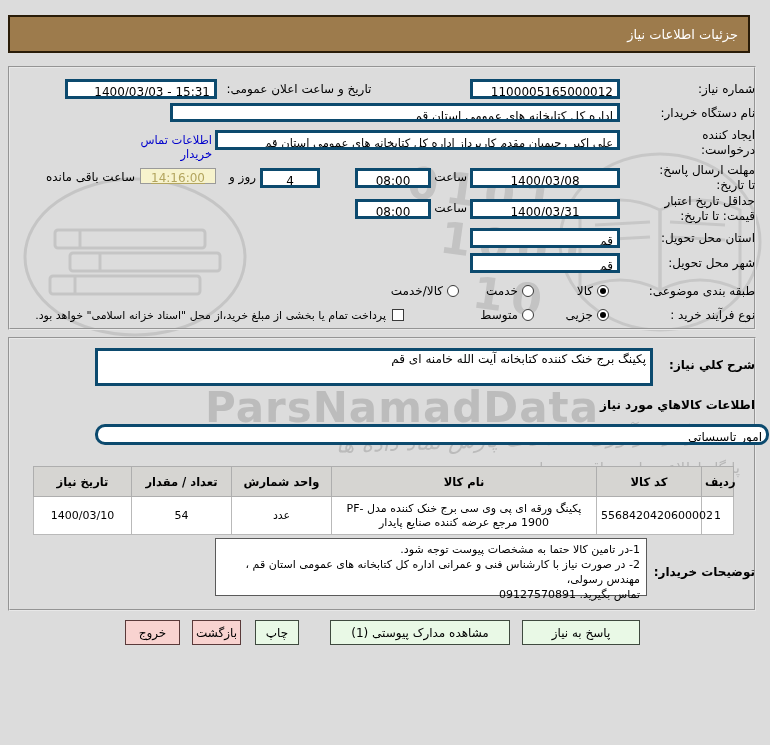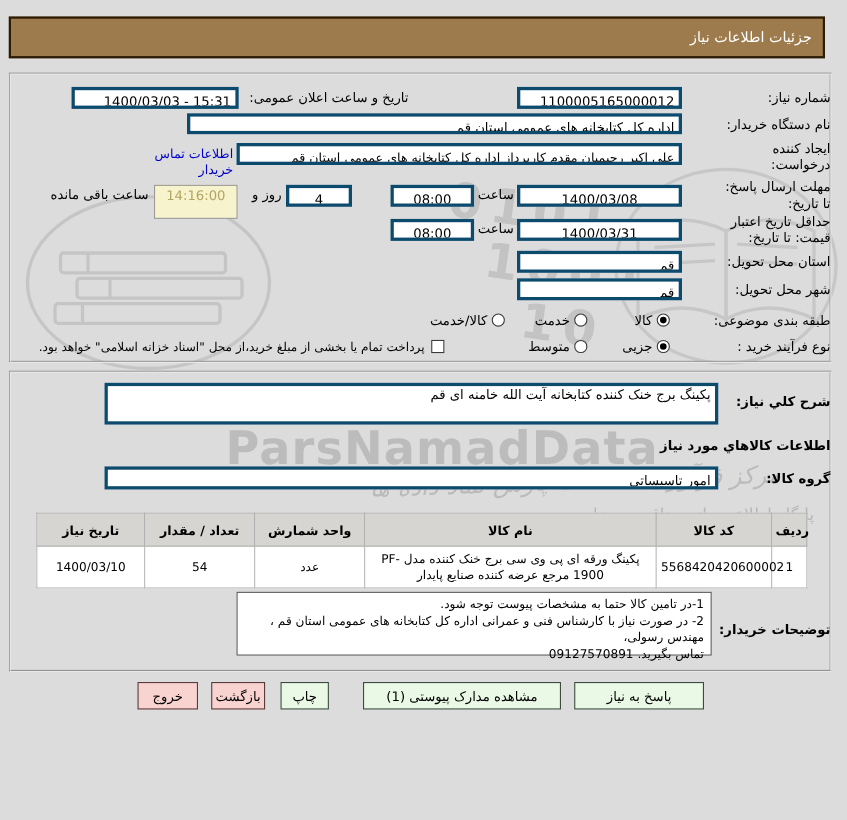--- a/index.html
+++ b/index.html
@@ -143,21 +143,21 @@
 
 <div class="abs lbl" style="right:15px;top:163px;width:130px;">
   <span>مهلت ارسال پاسخ:</span><br>
   <span>تا تاریخ:</span>
 </div>
 <div class="abs inp center" style="left:470px;top:168px;width:150px;height:20px;">1400/03/08</div>
 <div class="abs lbl" style="left:437px;top:170px;width:30px;">ساعت</div>
 <div class="abs inp center" style="left:355px;top:168px;width:76px;height:20px;">08:00</div>
 <div class="abs inp center" style="left:260px;top:168px;width:60px;height:20px;">4</div>
 <div class="abs lbl" style="left:222px;top:170px;width:34px;">روز و</div>
-<div class="abs timer" style="left:140px;top:168px;width:76px;height:31px;">14:16:00</div>
+<div class="abs timer" style="left:140px;top:168px;width:76px;height:16px;text-decoration:underline;">14:16:00</div>
 <div class="abs lbl" style="left:25px;top:170px;width:110px;">ساعت باقی مانده</div>
 
 <div class="abs lbl" style="right:15px;top:194px;width:130px;">
   <span>حداقل تاریخ اعتبار</span><br>
   <span>قیمت: تا تاریخ:</span>
 </div>
 <div class="abs inp center" style="left:470px;top:199px;width:150px;height:20px;">1400/03/31</div>
 <div class="abs lbl" style="left:437px;top:201px;width:30px;">ساعت</div>
 <div class="abs inp center" style="left:355px;top:199px;width:76px;height:20px;">08:00</div>
 
@@ -182,21 +182,21 @@
 <div class="chk" style="left:392px;top:309px;"></div>
 <div class="abs lbl" style="left:18px;top:308px;width:368px;font-size:11px;white-space:nowrap;">پرداخت تمام یا بخشی از مبلغ خرید،از محل "اسناد خزانه اسلامی" خواهد بود.</div>
 
 <div class="abs panel" style="left:8px;top:337px;width:748px;height:274px;"></div>
 
 <div class="abs lbl b" style="right:15px;top:358px;width:95px;">شرح کلي نیاز:</div>
 <div class="abs inp" style="left:95px;top:348px;width:558px;height:38px;white-space:normal;line-height:15px;">پکینگ برج خنک کننده کتابخانه آیت الله خامنه ای قم</div>
 
 <div class="abs lbl b" style="right:15px;top:398px;width:200px;">اطلاعات کالاهاي مورد نیاز</div>
 <div class="abs lbl b" style="right:15px;top:428px;width:80px;">گروه کالا:</div>
-<div class="abs inp" style="left:95px;top:424px;width:558px;height:21px;">امور تاسیساتی</div>
+<div class="abs inp" style="left:95px;top:424px;width:674px;height:21px;border-radius:10px;">امور تاسیساتی</div>
 
 <div class="abs" style="left:33px;top:466px;">
   <table class="goods" dir="ltr">
     <colgroup>
       <col style="width:98px">
         <col style="width:100px">
         <col style="width:100px">
       <col style="width:265px">
         <col style="width:105px">
         <col style="width:32px">

